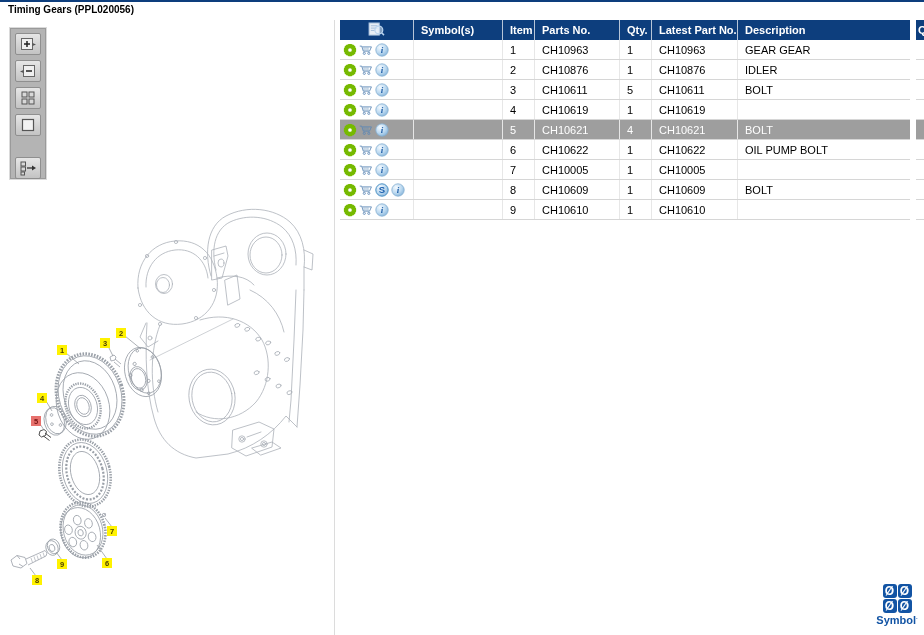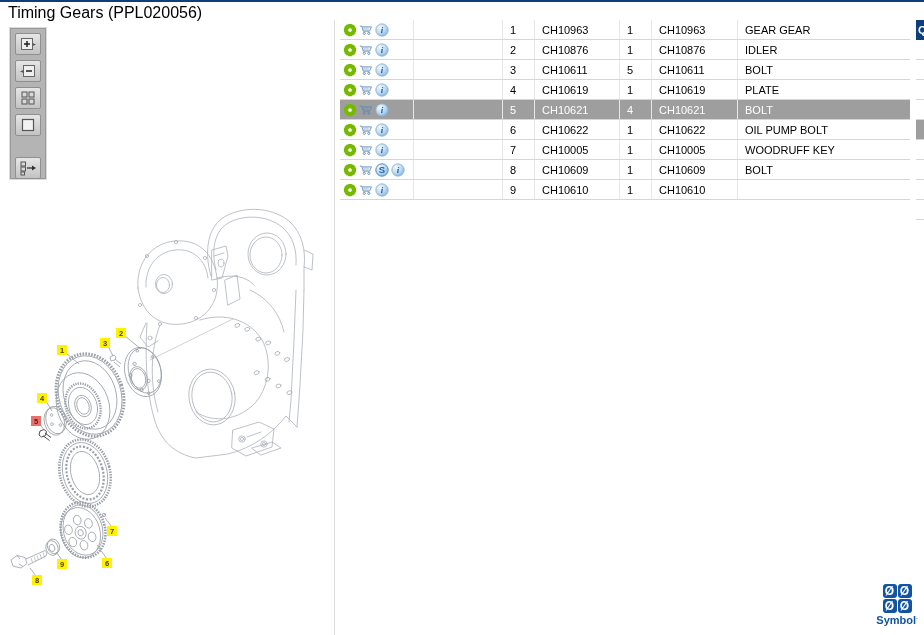--- a/index.html
+++ b/index.html
@@ -1,19 +1,19 @@
 <!DOCTYPE html>
 <html><head>
 <meta charset="utf-8">
 <style>
   html,body{margin:0;padding:0;}
   body{width:924px;height:635px;position:relative;background:#fff;overflow:hidden;
        font-family:"Liberation Sans",sans-serif;}
   .topline{position:absolute;left:0;top:0;width:924px;height:2px;background:#0d3e7d;}
-  .title{position:absolute;left:8px;top:4px;font-size:16px;font-weight:normal;color:#000;}
+  .title{position:absolute;left:8px;top:4px;font-size:10px;font-weight:bold;color:#000;}
   .vdivider{position:absolute;left:334px;top:20px;width:1px;height:615px;background:#dcdcdc;}
 
   
   .toolbar{position:absolute;left:9px;top:27px;width:38px;height:153px;background:#b4b4b4;
            border:1px solid #dadada;box-shadow:inset 0 0 0 1px #9a9a9a;
            display:flex;flex-direction:column;align-items:center;box-sizing:border-box;}
   .tbtn{width:26px;height:22px;margin-top:5px;background:linear-gradient(#e6e6e6,#c3c3c3);
         border:1px solid #8f8f8f;border-radius:2px;padding:0;display:flex;align-items:center;
         justify-content:center;cursor:pointer;}
   .tbtn.gap{margin-top:21px;}
@@ -295,20 +295,38 @@
     <div class="balloon" style="left: 100px; top: 338px;">3</div>
     <div class="balloon" style="left: 37px; top: 393px;">4</div>
     <div class="balloon hl" style="left: 31px; top: 416px;">5</div>
     <div class="balloon" style="left: 102px; top: 558px;">6</div>
     <div class="balloon" style="left: 107px; top: 526px;">7</div>
     <div class="balloon" style="left: 32px; top: 575px;">8</div>
     <div class="balloon" style="left: 57px; top: 559px;">9</div>
   </div>
 
 <div class="ptable">
+  <div class="thead">
+    <div class="hcell c0">
+      <span>
+        <svg width="17" height="15" viewBox="0 0 18 16">
+          <rect x="1" y="1" width="11" height="13" fill="#e8eef5" stroke="#9db8d6"></rect>
+          <path d="M3 4h7M3 6.5h7M3 9h4" stroke="#9db8d6" stroke-width="0.9"></path>
+          <circle cx="11.5" cy="8.5" r="4.2" fill="rgba(230,240,250,0.55)" stroke="#b9d3ee" stroke-width="1.3"></circle>
+          <path d="M14.5 11.5 L17 14" stroke="#b9d3ee" stroke-width="1.6"></path>
+        </svg>
+      </span>
+    </div>
+    <div class="hcell c1">Symbol(s)</div>
+    <div class="hcell c2">Item</div>
+    <div class="hcell c3">Parts No.</div>
+    <div class="hcell c4">Qty.</div>
+    <div class="hcell c5">Latest Part No.</div>
+    <div class="hcell c6">Description</div>
+  </div>
   <div>
       <div class="trow">
         <div class="cell c0">
           <svg class="ic" viewBox="0 0 16 16">
             <g fill="#76b900">
               <rect x="5.5" y="1" width="5" height="14" rx="1"></rect>
               <rect x="1" y="5.5" width="14" height="5" rx="1"></rect>
               <rect x="5.5" y="1" width="5" height="14" rx="1" transform="rotate(45 8 8)"></rect>
               <rect x="1" y="5.5" width="14" height="5" rx="1" transform="rotate(45 8 8)"></rect>
               <circle cx="8" cy="8" r="4.6"></circle>
@@ -422,21 +440,20 @@
           <svg class="ic" viewBox="0 0 14 14">
             <circle cx="7" cy="7" r="6.2" fill="url(#sphereGrad)" stroke="#85aed1" stroke-width="0.8"></circle>
             <text x="7" y="10.3" text-anchor="middle" font-size="9" font-weight="bold" font-style="italic" fill="#1f5fa9" font-family="Liberation Serif, serif">i</text>
           </svg>
         </div>
         <div class="cell c1"></div>
         <div class="cell c2">4</div>
         <div class="cell c3">CH10619</div>
         <div class="cell c4">1</div>
         <div class="cell c5">CH10619</div>
-        <div class="cell c6">PLATE</div>
       </div>
       <div class="trow sel">
         <div class="cell c0">
           <svg class="ic" viewBox="0 0 16 16">
             <g fill="#76b900">
               <rect x="5.5" y="1" width="5" height="14" rx="1"></rect>
               <rect x="1" y="5.5" width="14" height="5" rx="1"></rect>
               <rect x="5.5" y="1" width="5" height="14" rx="1" transform="rotate(45 8 8)"></rect>
               <rect x="1" y="5.5" width="14" height="5" rx="1" transform="rotate(45 8 8)"></rect>
               <circle cx="8" cy="8" r="4.6"></circle>
@@ -518,21 +535,20 @@
           <svg class="ic" viewBox="0 0 14 14">
             <circle cx="7" cy="7" r="6.2" fill="url(#sphereGrad)" stroke="#85aed1" stroke-width="0.8"></circle>
             <text x="7" y="10.3" text-anchor="middle" font-size="9" font-weight="bold" font-style="italic" fill="#1f5fa9" font-family="Liberation Serif, serif">i</text>
           </svg>
         </div>
         <div class="cell c1"></div>
         <div class="cell c2">7</div>
         <div class="cell c3">CH10005</div>
         <div class="cell c4">1</div>
         <div class="cell c5">CH10005</div>
-        <div class="cell c6">WOODRUFF KEY</div>
       </div>
       <div class="trow">
         <div class="cell c0">
           <svg class="ic" viewBox="0 0 16 16">
             <g fill="#76b900">
               <rect x="5.5" y="1" width="5" height="14" rx="1"></rect>
               <rect x="1" y="5.5" width="14" height="5" rx="1"></rect>
               <rect x="5.5" y="1" width="5" height="14" rx="1" transform="rotate(45 8 8)"></rect>
               <rect x="1" y="5.5" width="14" height="5" rx="1" transform="rotate(45 8 8)"></rect>
               <circle cx="8" cy="8" r="4.6"></circle>

